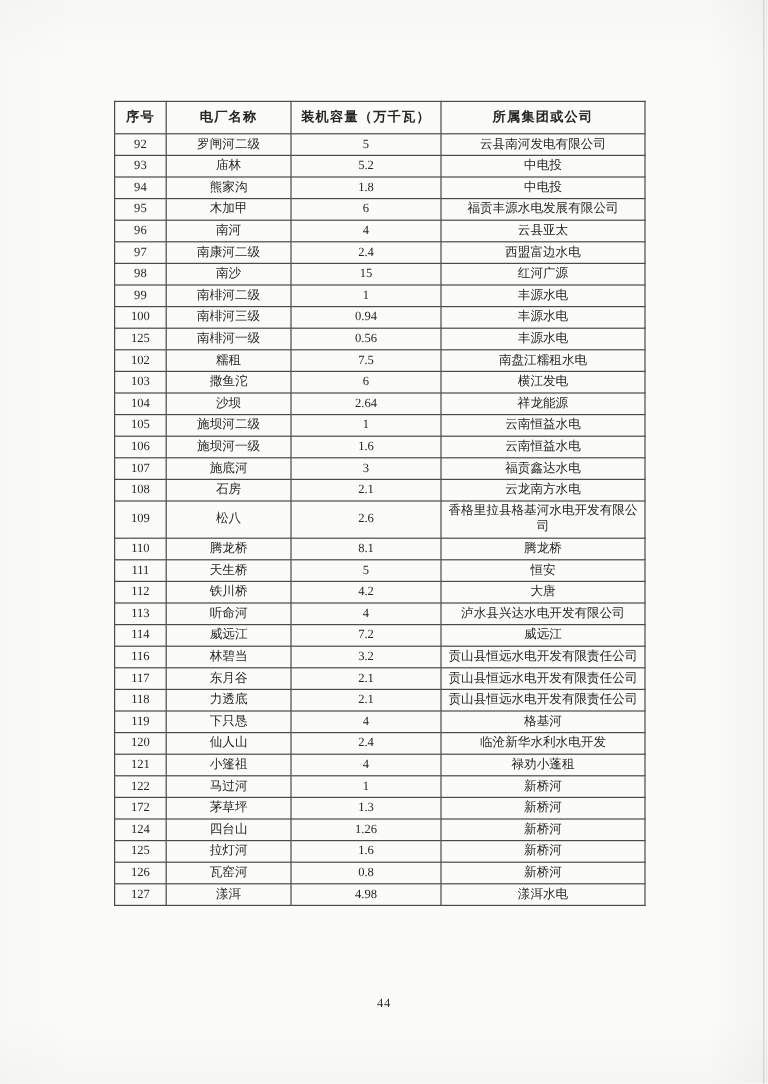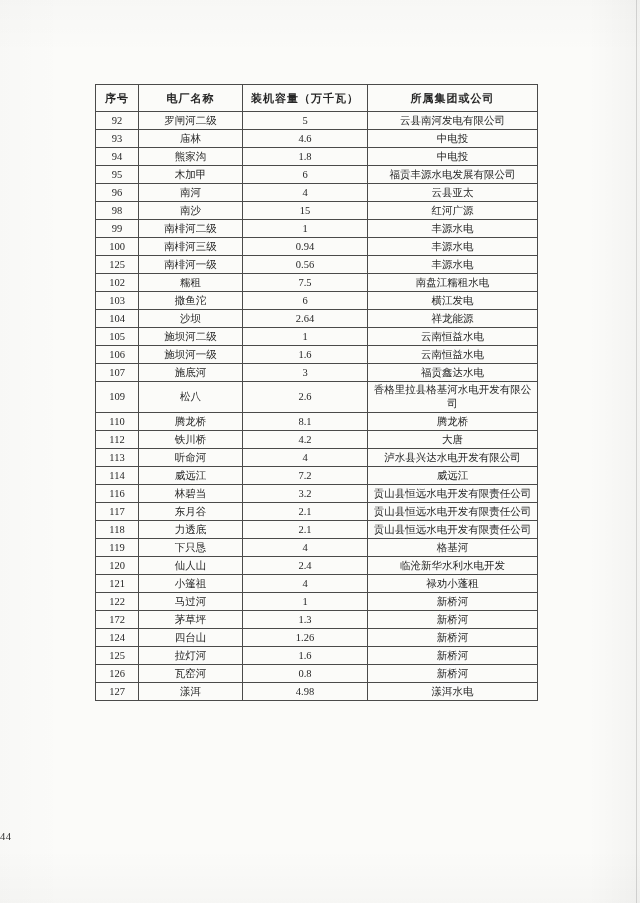--- a/index.html
+++ b/index.html
@@ -61,20 +61,21 @@
   col.c0 { width: 43px; }
   col.c1 { width: 104px; }
   col.c2 { width: 125px; }
   col.c3 { width: 170px; }
   td.c3 { padding-left: 13px; padding-right: 13px; }
   .page-number {
     position: absolute;
     left: 0;
     width: 640px;
     top: 831px;
+    text-align: center;
     font-size: 10.5px;
     color: #333333;
     letter-spacing: 0.5px;
   }
 </style>
 </head>
 <body>
 
 <div class="page">
 
@@ -96,21 +97,21 @@
     <tbody>
         <tr>
           <td class="c0">92</td>
           <td class="c1">罗闸河二级</td>
           <td class="c2">5</td>
           <td class="c3">云县南河发电有限公司</td>
         </tr>
         <tr>
           <td class="c0">93</td>
           <td class="c1">庙林</td>
-          <td class="c2">4.6</td>
+          <td class="c2">5.2</td>
           <td class="c3">中电投</td>
         </tr>
         <tr>
           <td class="c0">94</td>
           <td class="c1">熊家沟</td>
           <td class="c2">1.8</td>
           <td class="c3">中电投</td>
         </tr>
         <tr>
           <td class="c0">95</td>
@@ -118,20 +119,26 @@
           <td class="c2">6</td>
           <td class="c3">福贡丰源水电发展有限公司</td>
         </tr>
         <tr>
           <td class="c0">96</td>
           <td class="c1">南河</td>
           <td class="c2">4</td>
           <td class="c3">云县亚太</td>
         </tr>
         <tr>
+          <td class="c0">97</td>
+          <td class="c1">南康河二级</td>
+          <td class="c2">2.4</td>
+          <td class="c3">西盟富边水电</td>
+        </tr>
+        <tr>
           <td class="c0">98</td>
           <td class="c1">南沙</td>
           <td class="c2">15</td>
           <td class="c3">红河广源</td>
         </tr>
         <tr>
           <td class="c0">99</td>
           <td class="c1">南棑河二级</td>
           <td class="c2">1</td>
           <td class="c3">丰源水电</td>
@@ -178,32 +185,44 @@
           <td class="c2">1.6</td>
           <td class="c3">云南恒益水电</td>
         </tr>
         <tr>
           <td class="c0">107</td>
           <td class="c1">施底河</td>
           <td class="c2">3</td>
           <td class="c3">福贡鑫达水电</td>
         </tr>
         <tr>
+          <td class="c0">108</td>
+          <td class="c1">石房</td>
+          <td class="c2">2.1</td>
+          <td class="c3">云龙南方水电</td>
+        </tr>
+        <tr>
           <td class="c0">109</td>
           <td class="c1">松八</td>
           <td class="c2">2.6</td>
           <td class="c3">香格里拉县格基河水电开发有限公司</td>
         </tr>
         <tr>
           <td class="c0">110</td>
           <td class="c1">腾龙桥</td>
           <td class="c2">8.1</td>
           <td class="c3">腾龙桥</td>
         </tr>
         <tr>
+          <td class="c0">111</td>
+          <td class="c1">天生桥</td>
+          <td class="c2">5</td>
+          <td class="c3">恒安</td>
+        </tr>
+        <tr>
           <td class="c0">112</td>
           <td class="c1">铁川桥</td>
           <td class="c2">4.2</td>
           <td class="c3">大唐</td>
         </tr>
         <tr>
           <td class="c0">113</td>
           <td class="c1">听命河</td>
           <td class="c2">4</td>
           <td class="c3">泸水县兴达水电开发有限公司</td>

